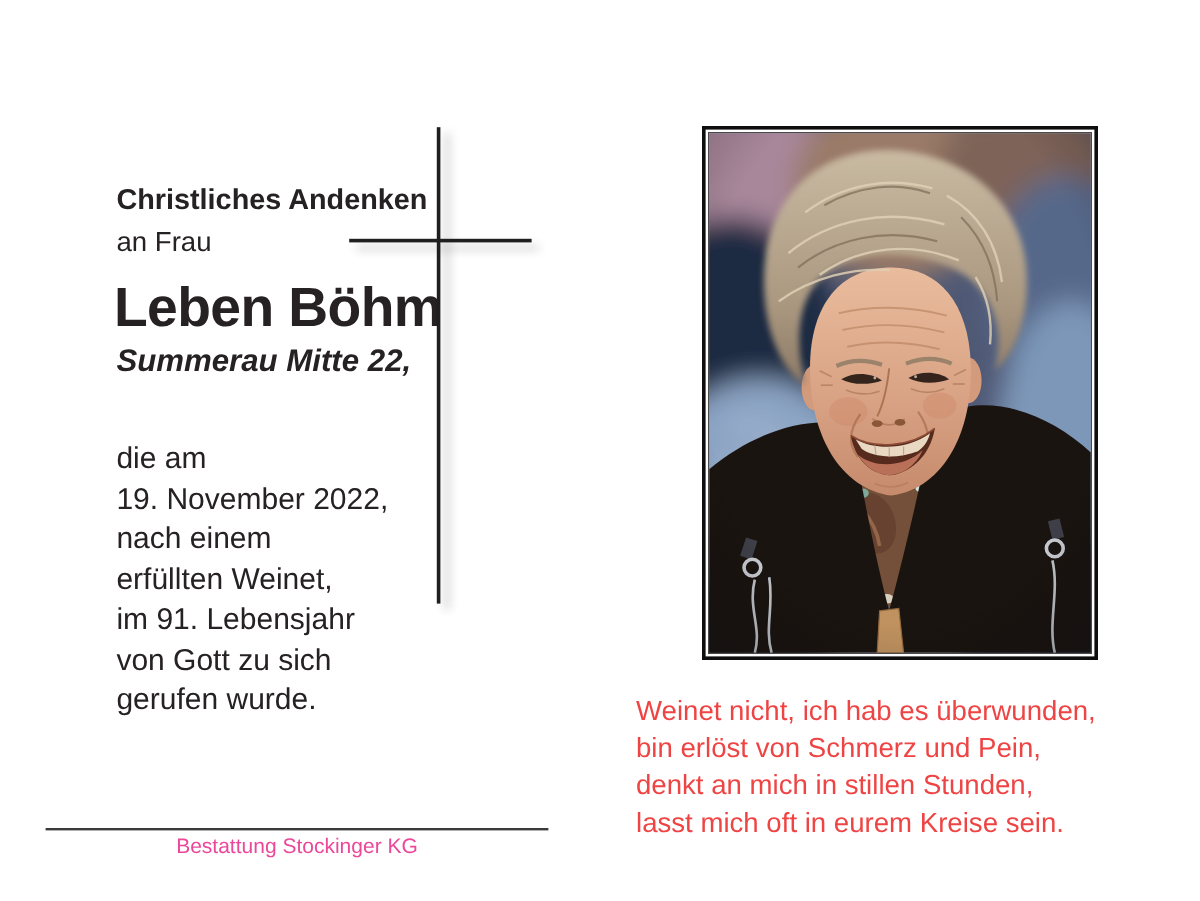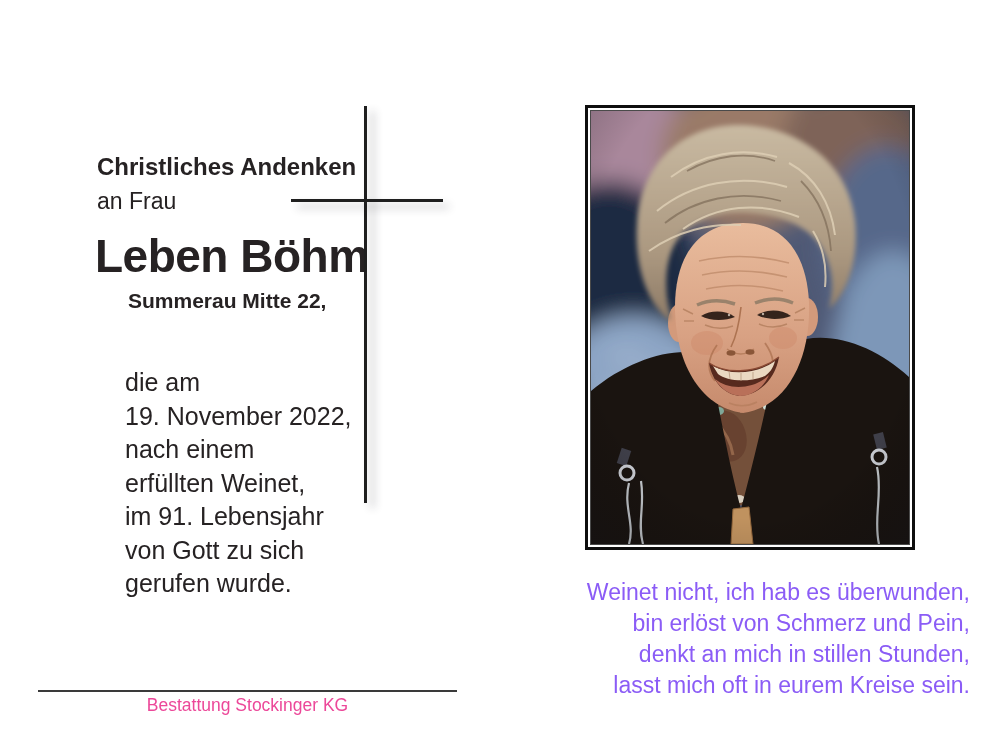--- a/index.html
+++ b/index.html
@@ -6,38 +6,38 @@
   .card {
     position:relative; width:1000px; height:751px; background:#ffffff;
     font-family:"Liberation Sans", sans-serif; color:#262223; overflow:hidden;
   }
   .abs { position:absolute; }
 
   
   .heading      { left:97px;  top:155px; font-size:24px; font-weight:bold; line-height:24px;text-align:right; }
   .salutation   { left:97px;  top:190px; font-size:23px; line-height:23px;text-align:right; }
   .deceased     { left:95px;  top:233px; font-size:46px; font-weight:bold; line-height:46px; letter-spacing:-0.5px; }
-  .address      { left:97px;  top:288px; font-size:21px; font-weight:bold; line-height:25px;margin-left:31px; }
-  .obituary     { left:97px;  top:366px; font-size:25px; line-height:33.5px;margin-left:28px; }
+  .address      { left:97px;  top:288px; font-size:26px; font-weight:bold; font-style:italic; line-height:25px; }
+  .obituary     { left:97px;  top:366px; font-size:25px; line-height:33.5px; }
   .obituary span, .address span, .verse span { display:block; }
 
   
   .cross-v { left:364px; top:106px; width:2.5px; height:397px; background:#1f1f1f;
              box-shadow:7px 5px 8px rgba(40,40,50,0.30); }
   .cross-h { left:291px; top:199px; width:152px; height:2.5px; background:#1f1f1f;
              box-shadow:6px 6px 8px rgba(40,40,50,0.28); }
 
   
   .frame { left:585px; top:105px; width:330px; height:445px; box-sizing:border-box;
            border:3px solid #0e0e0e; padding:2px; background:#ffffff; }
   .frame-inner { width:100%; height:100%; box-sizing:border-box; border:1px solid #4a4a4a; }
   .frame-inner svg { display:block; width:100%; height:100%; }
 
   
-  .verse { left:530px; top:577px; width:440px; text-align:right; font-size:23px; line-height:31px; color:#8b5cf6; }
+  .verse { left:530px; top:577px; width:440px; text-align:left; font-size:23px; line-height:31px; color:#ef4444; }
 
   
   .footer-line { left:38px; top:690px; width:419px; height:2px; background:#3a3a3a; }
   .footer-text { left:38px; top:695px; width:419px; text-align:center; font-size:17.5px; color:#ec4899; }
 </style>
 </head>
 <body>
 
 <div class="card">
 

